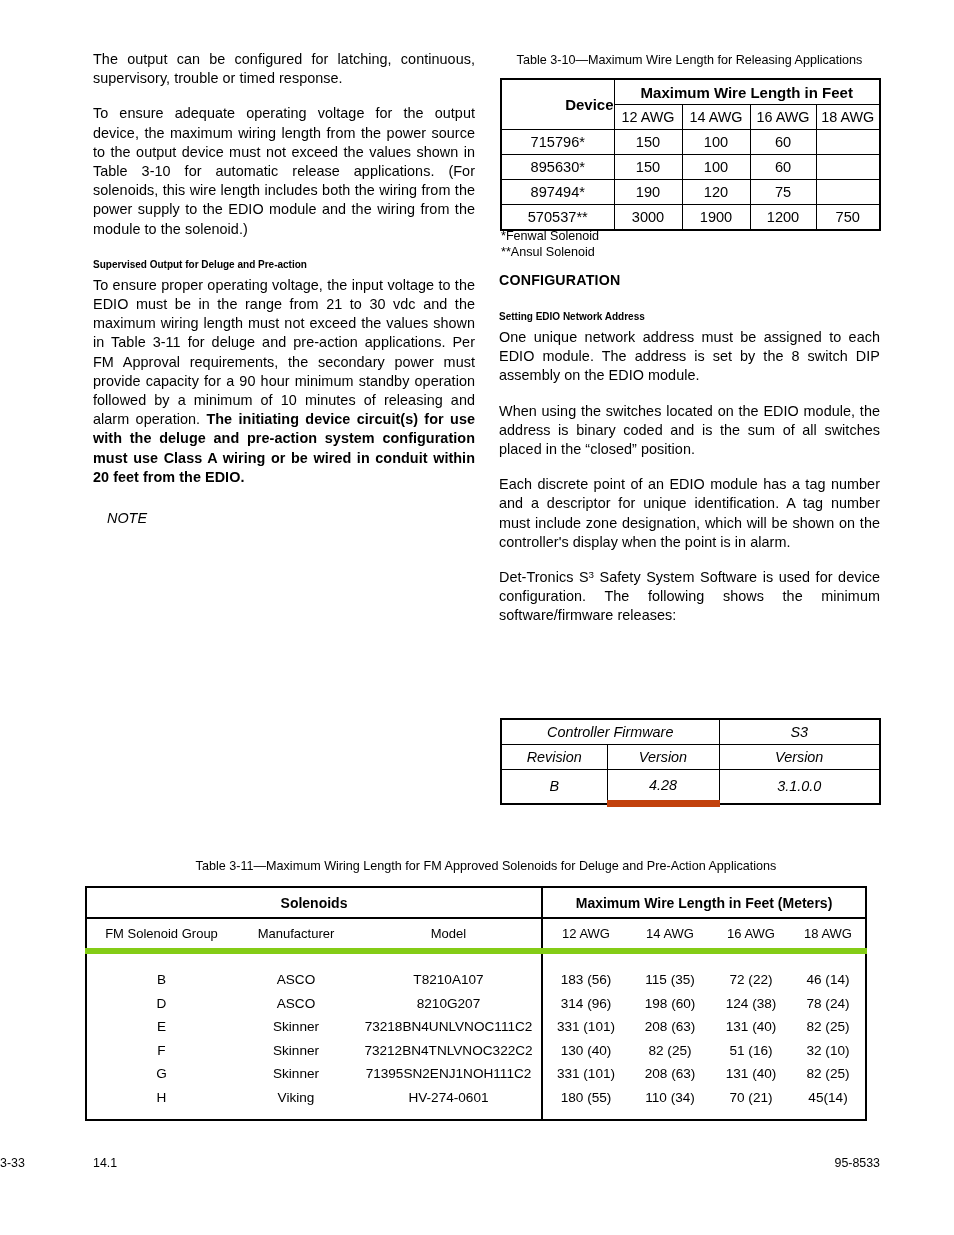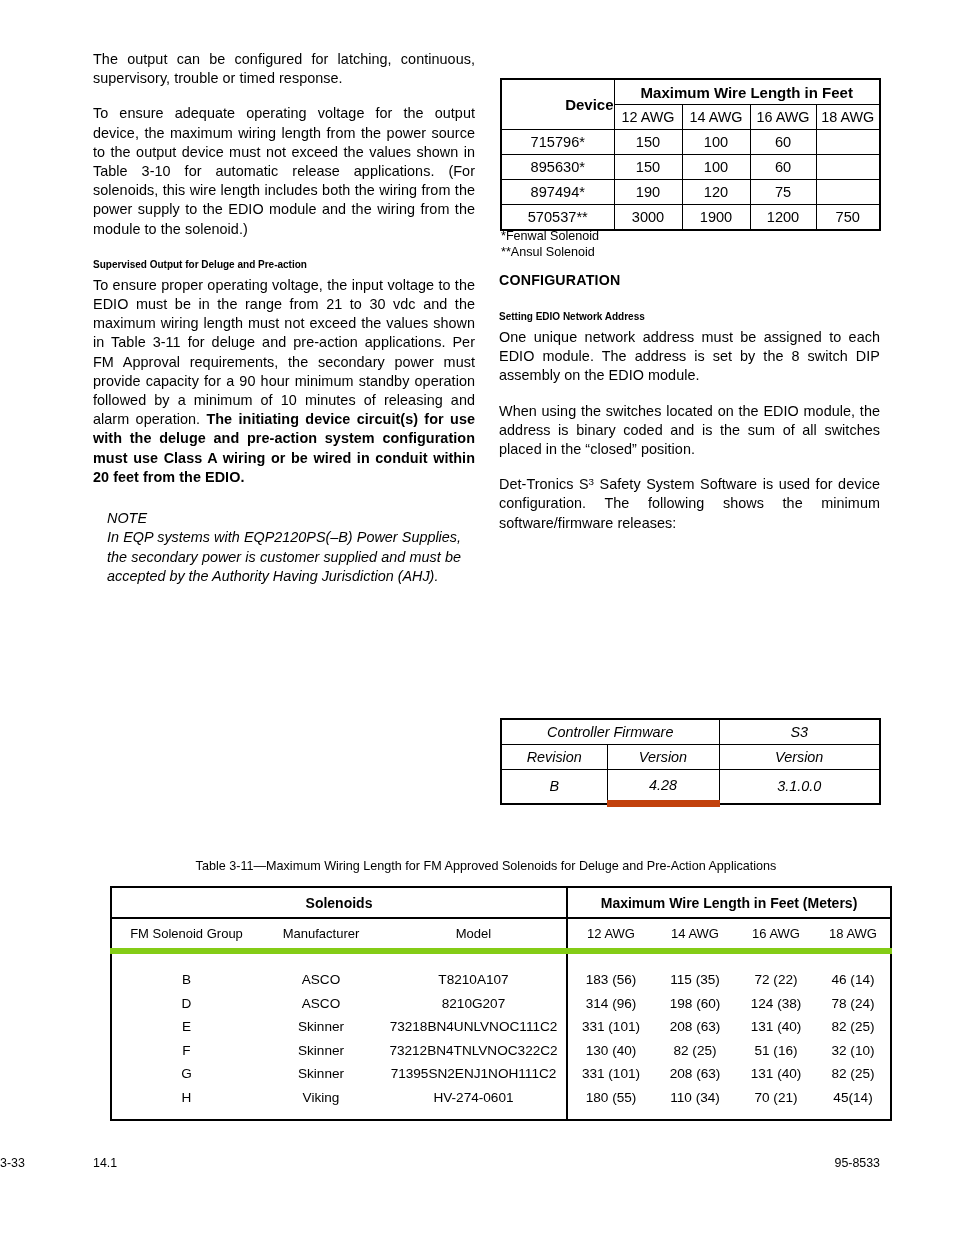--- a/index.html
+++ b/index.html
@@ -162,21 +162,21 @@
 
   
   #table311-caption {
     position: absolute;
     left: 93px;
     top: 858px;
     width: 786px;
   }
   #table311 {
     position: absolute;
-    left: 110px;
+    left: 85px;
     top: 886px;
     width: 669px;
     border: 2px solid #000;
     border-collapse: collapse;
     table-layout: fixed;
   }
   #table311 td {
     border: none;
     text-align: center;
     vertical-align: middle;
@@ -221,40 +221,41 @@
     <p class="body">The output can be configured for latching, continuous, supervisory, trouble or timed response.</p>
 
     <p class="body">To ensure adequate operating voltage for the output device, the maximum wiring length from the power source to the output device must not exceed the values shown in Table 3-10 for automatic release applications.  (For solenoids, this wire length includes both the wiring from the power supply to the EDIO module and the wiring from the module to the solenoid.)</p>
 
     <h3 class="sub">Supervised Output for Deluge and Pre-action</h3>
 
     <p class="body last"><span>To ensure proper operating voltage, the input voltage to the EDIO must be in the range from 21 to 30 vdc and the maximum wiring length must not exceed the values shown in Table 3-11 for deluge and pre-action applications.  Per FM Approval requirements, the secondary power must provide capacity for a 90 hour minimum standby operation followed by a minimum of 10 minutes of releasing and alarm operation.  </span><span class="bold-run">The initiating device circuit(s) for use with the deluge and pre-action system configuration must use Class A wiring or be wired in conduit within 20 feet from the EDIO.</span></p>
 
     <div class="note-block">
       <div class="note-title">NOTE</div>
-      <div class="note-body">In EQP systems with EQP2120PS(–B) Power Supplies, the secondary power is customer supplied and must be accepted by the Authority Having Jurisdiction (AHJ).</div>
     </div>
   </div>
 
   <div class="col-right">
 
     <div style="height:221px"></div>
 
     <h2 class="section">CONFIGURATION</h2>
 
     <h3 class="sub">Setting EDIO Network Address</h3>
 
     <p class="body">One unique network address must be assigned to each EDIO module.  The address is set by the 8 switch DIP assembly on the EDIO module.</p>
 
     <p class="body">When using the switches located on the EDIO module, the address is binary coded and is the sum of all switches placed in the “closed” position.</p>
 
+    <p class="body">Each discrete point of an EDIO module has a tag number and a descriptor for unique identification.  A tag number must include zone designation, which will be shown on the controller's display when the point is in alarm.</p>
 
     <p class="body last"><span>Det-Tronics S</span><sup class="s3">3</sup><span> Safety System Software is used for device configuration.  The following shows the minimum software/firmware releases:</span></p>
   </div>
 
+  <div class="tbl-caption" id="table310-caption">Table 3-10—Maximum Wire Length for Releasing Applications</div>
 
   <table class="doc" id="table310">
     <colgroup>
       <col style="width:113px">
       <col style="width:68px">
       <col style="width:68px">
       <col style="width:66px">
       <col style="width:64px">
     </colgroup>
     <tbody>

